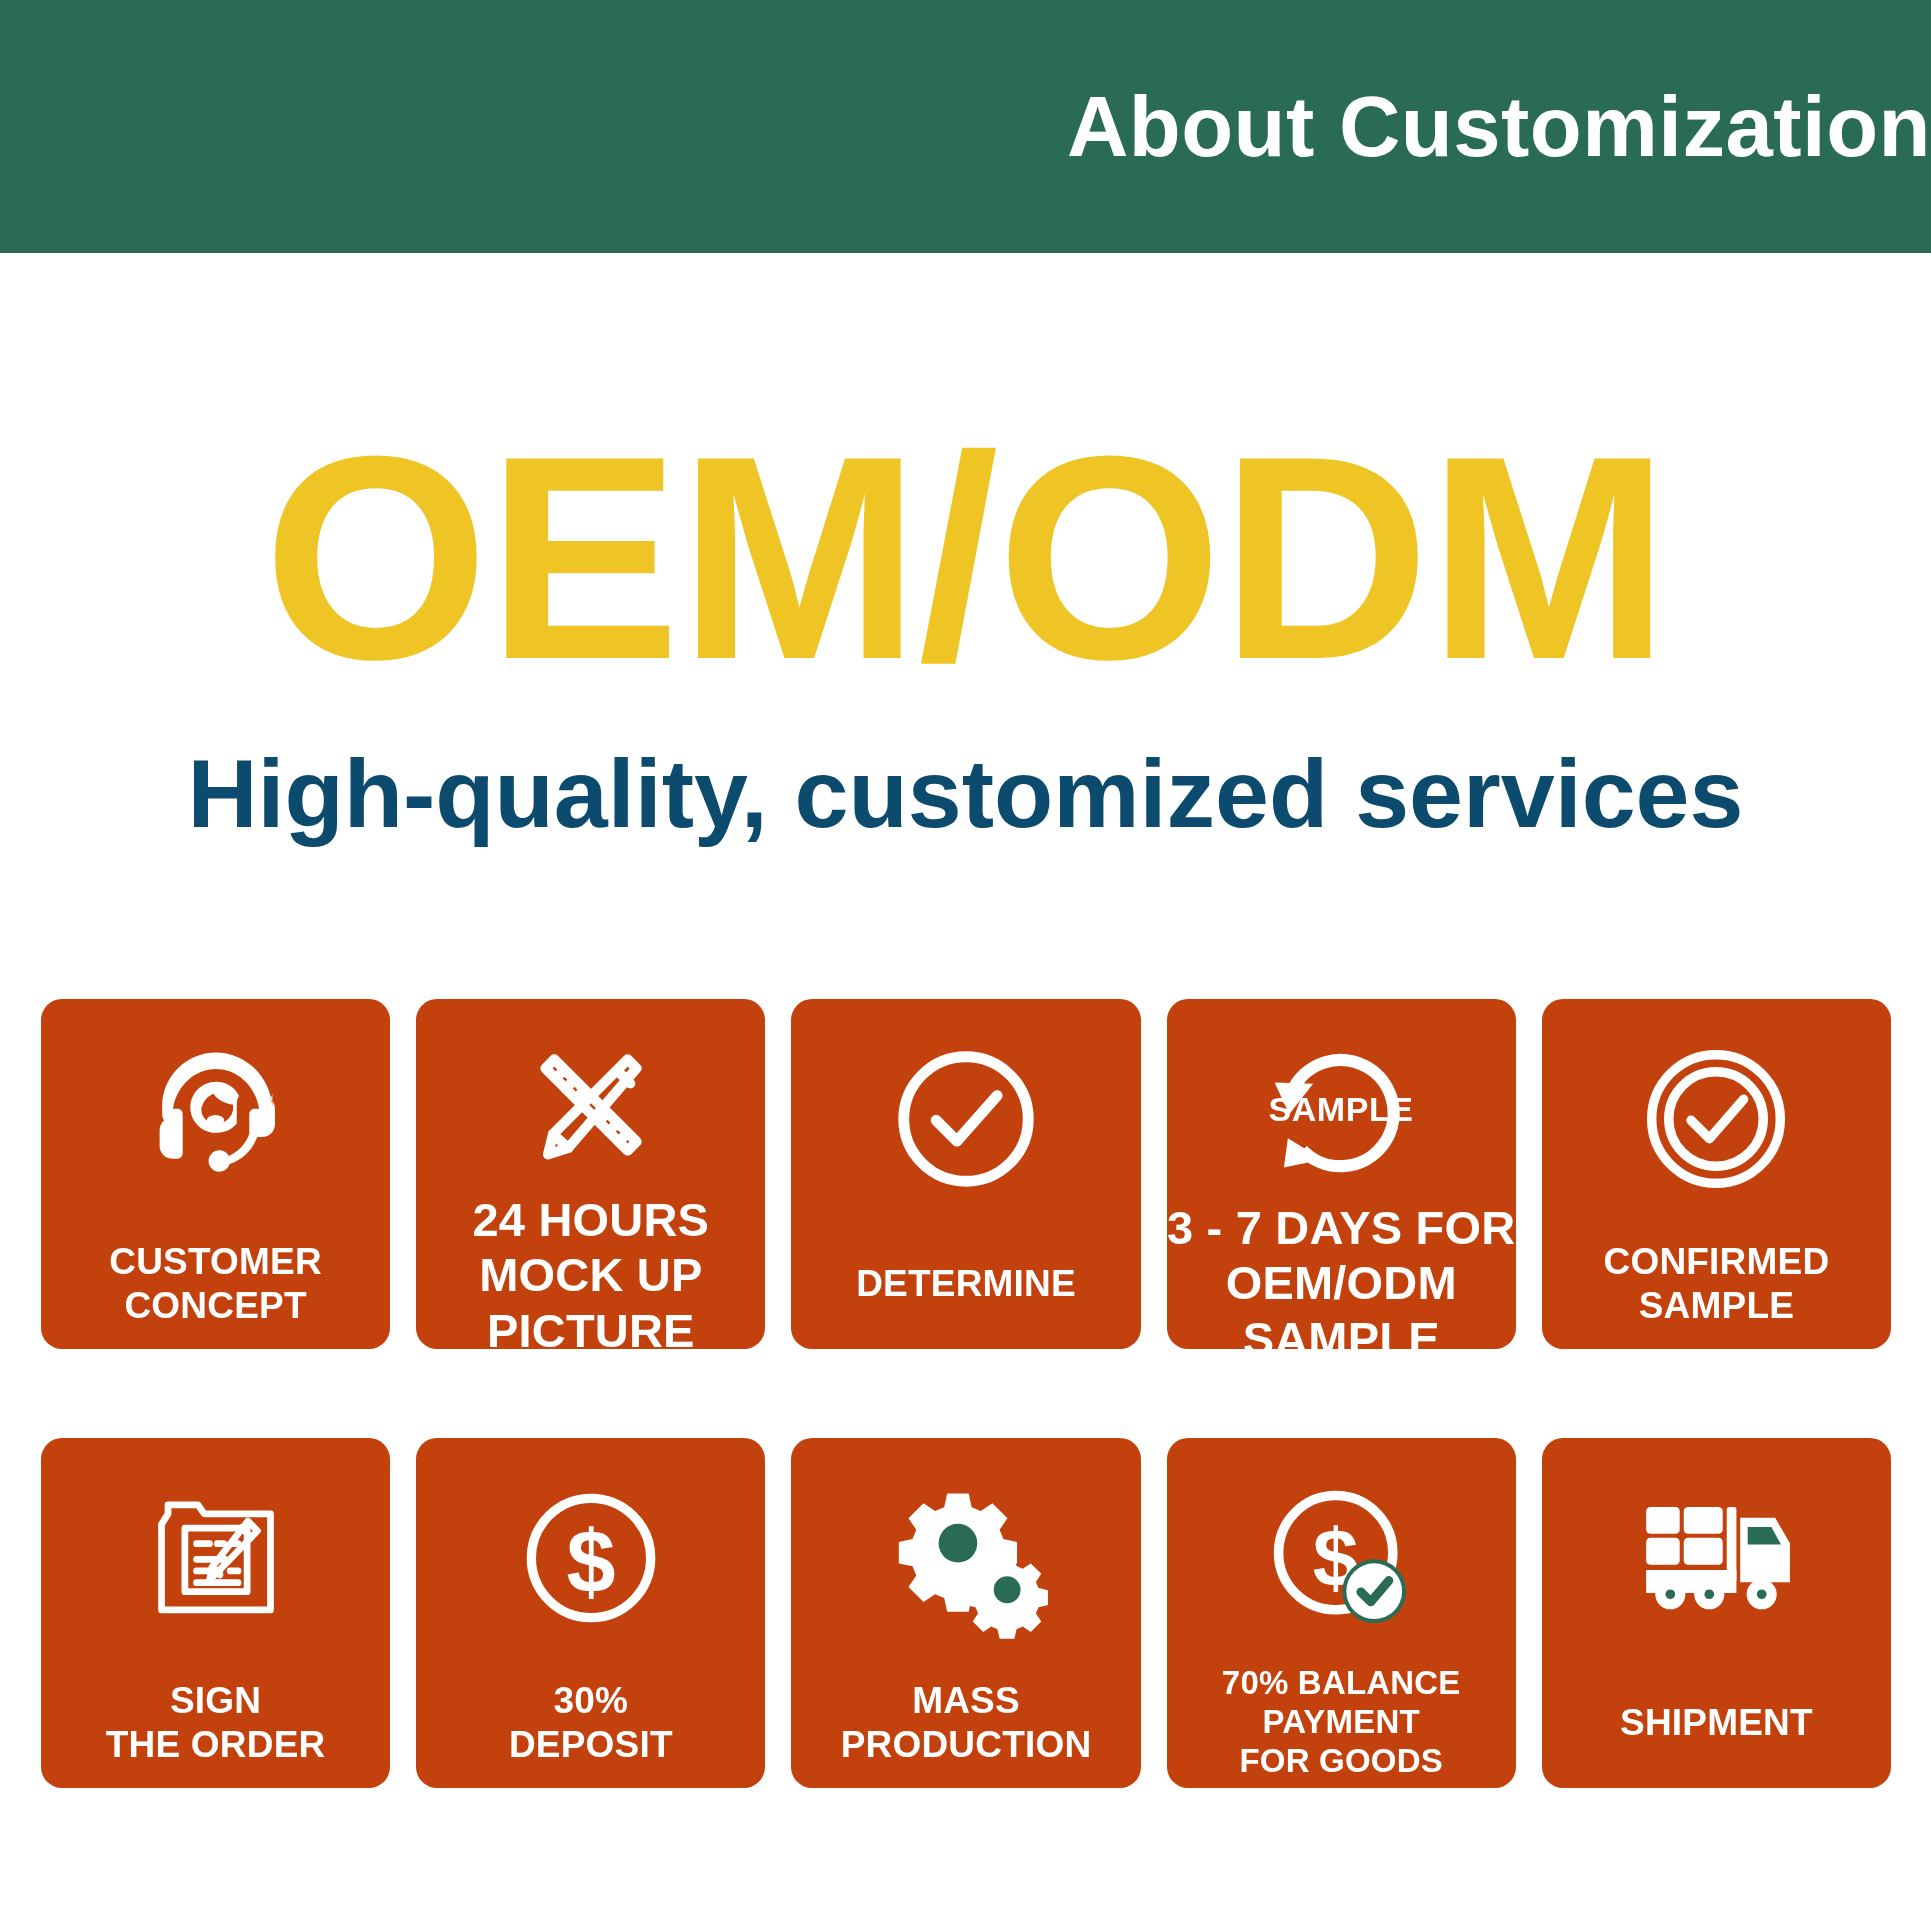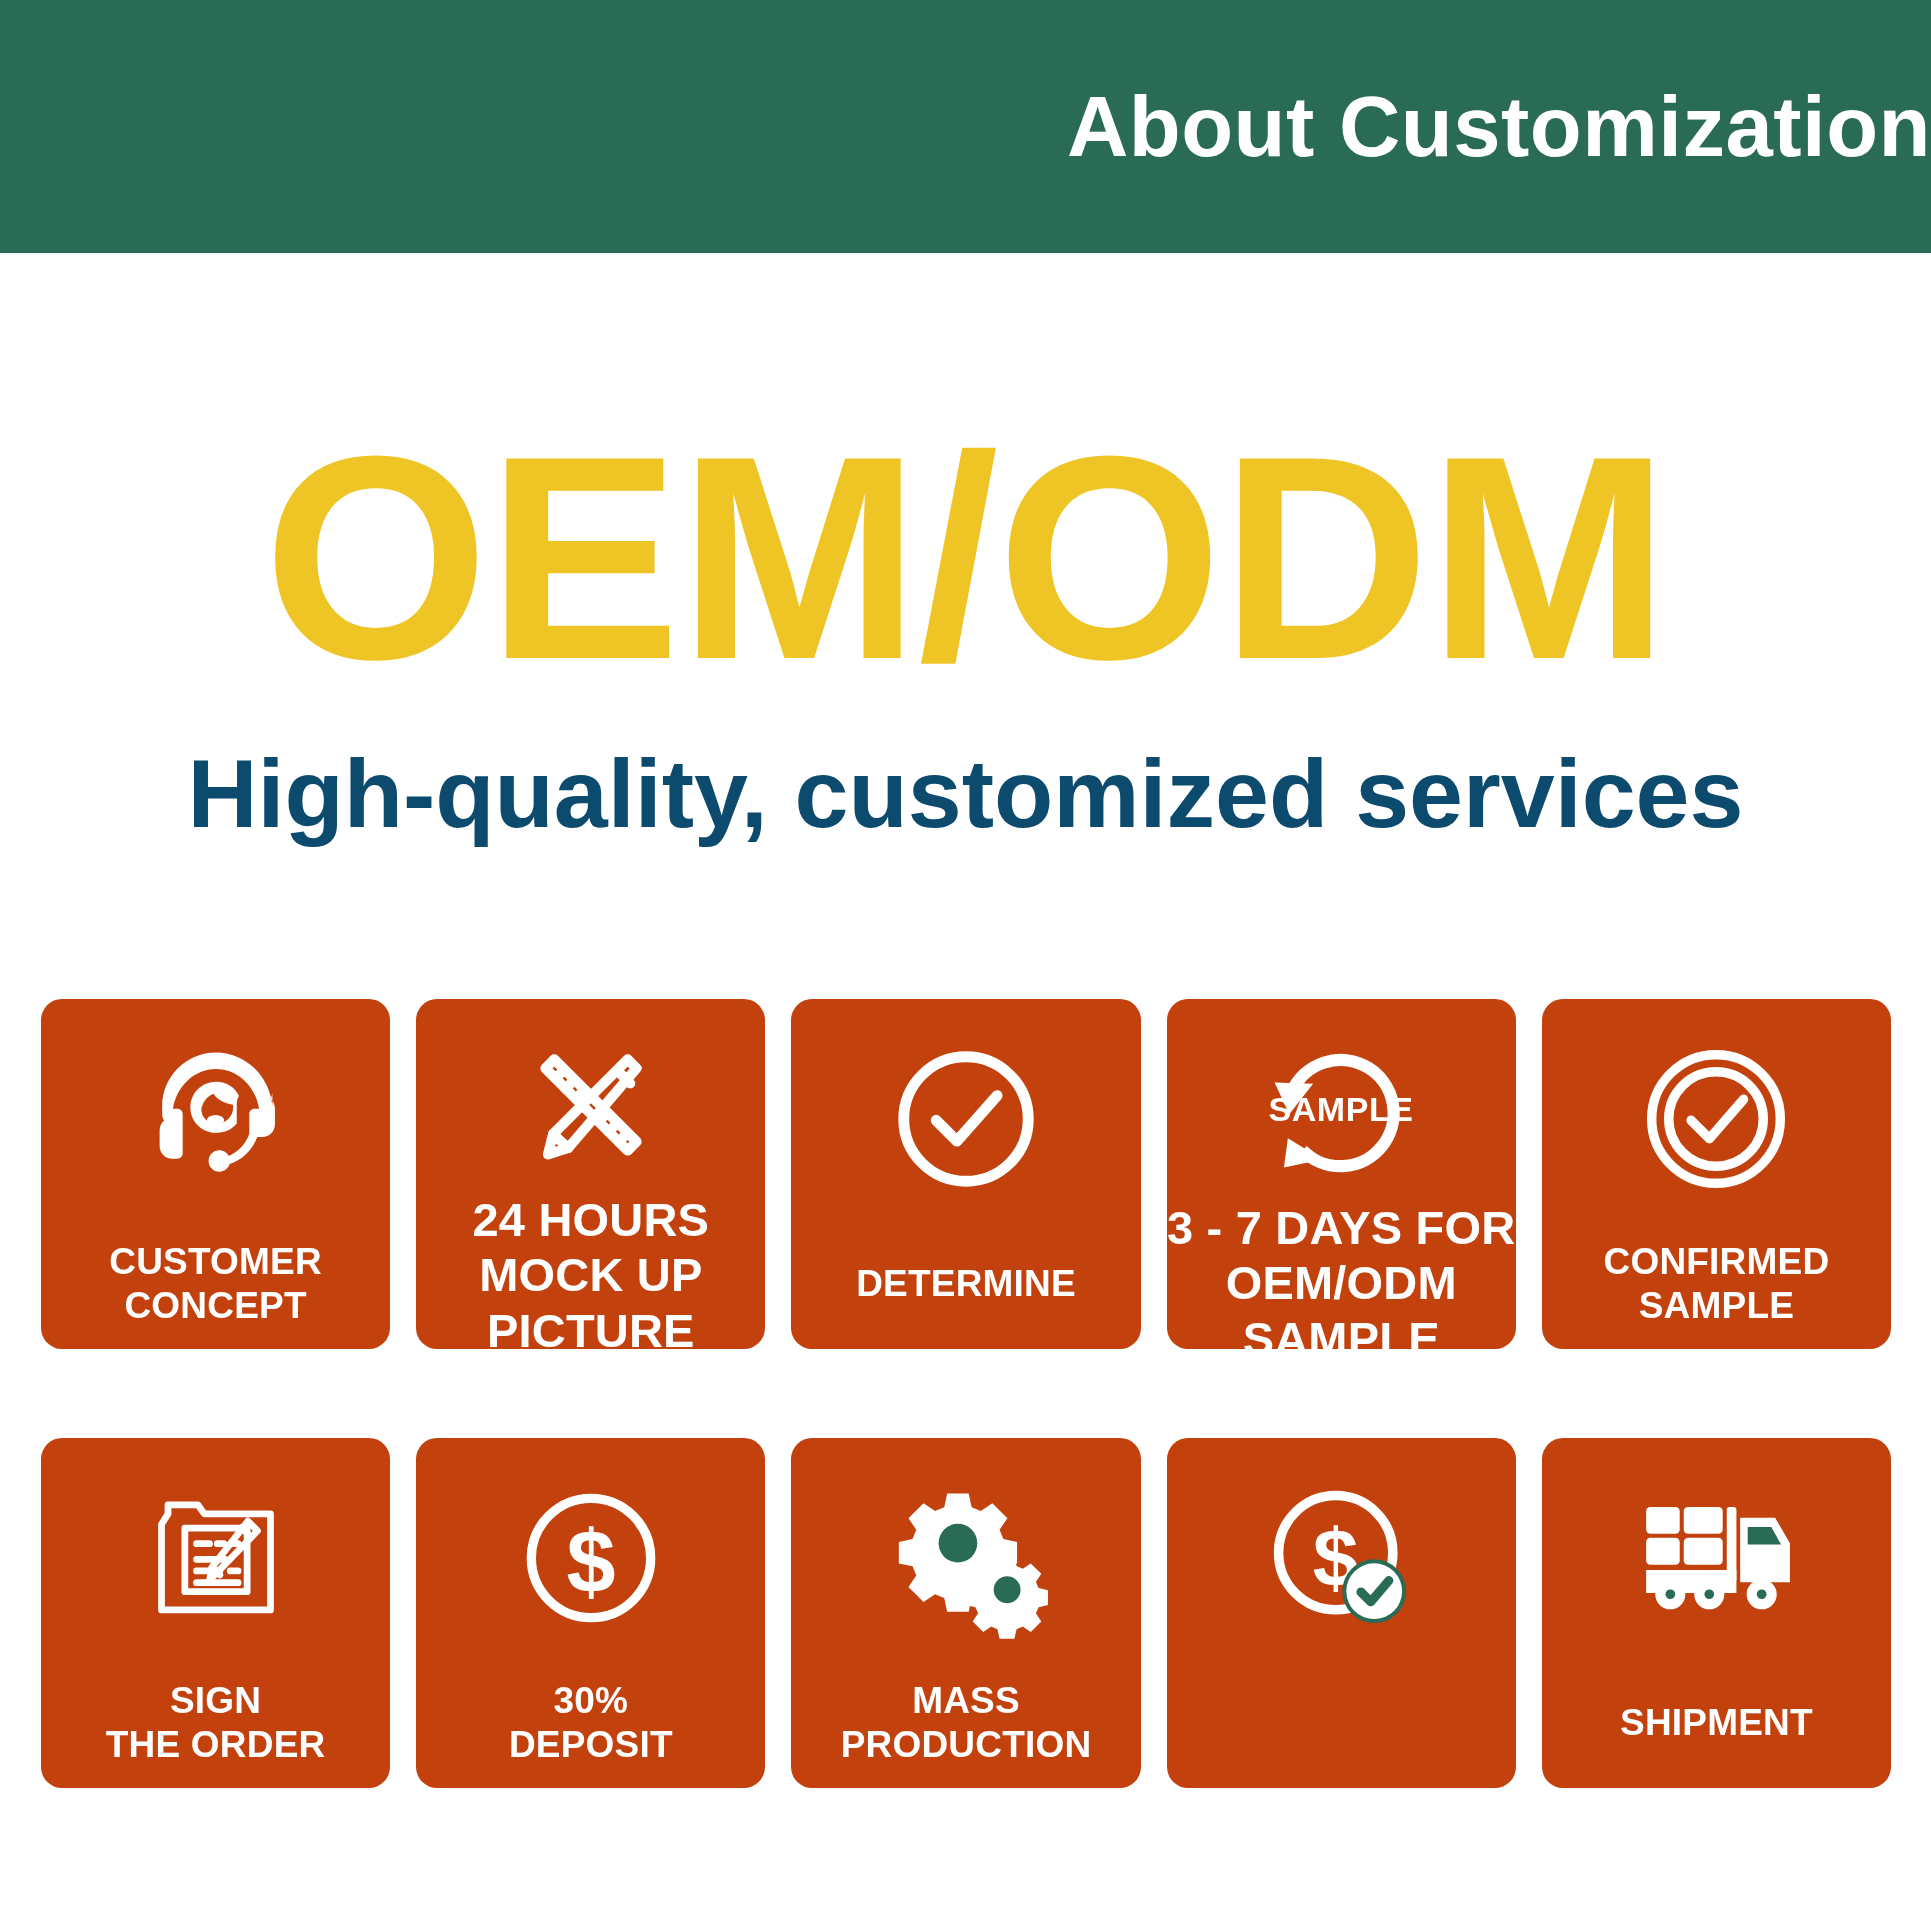--- a/index.html
+++ b/index.html
@@ -295,20 +295,25 @@
       <div class="card">
         <div class="card-icon">
           <svg width="170" height="170" viewBox="0 0 64 64">
             <circle cx="30" cy="30" r="21.5" fill="none" stroke="#ffffff" stroke-width="3.6"></circle>
             <text x="30" y="42.5" text-anchor="middle" fill="#ffffff" font-family="Liberation Sans, sans-serif" font-size="31" font-weight="bold">$</text>
             <circle cx="44.5" cy="44.5" r="12" fill="#2A6B56"></circle>
             <circle cx="44.5" cy="44.5" r="10.5" fill="#ffffff"></circle>
             <path d="M39.5 44.8 L43.2 48.5 L50 40.5" fill="none" stroke="#2A6B56" stroke-width="3.4" stroke-linecap="round" stroke-linejoin="round"></path>
           </svg>
         </div>
+        <div class="card-label tiny">
+          <span>70% BALANCE
+PAYMENT
+FOR GOODS</span>
+        </div>
       </div>
 
       <div class="card">
         <div class="card-icon">
           <svg width="172" height="172" viewBox="0 0 64 64" fill="#ffffff">
 
             <rect x="6" y="13" width="12.5" height="10" rx="1.6"></rect>
             <rect x="20" y="13" width="14.5" height="10" rx="1.6"></rect>
             <rect x="6" y="24.5" width="12.5" height="10" rx="1.6"></rect>
             <rect x="20" y="24.5" width="14.5" height="10" rx="1.6"></rect>

